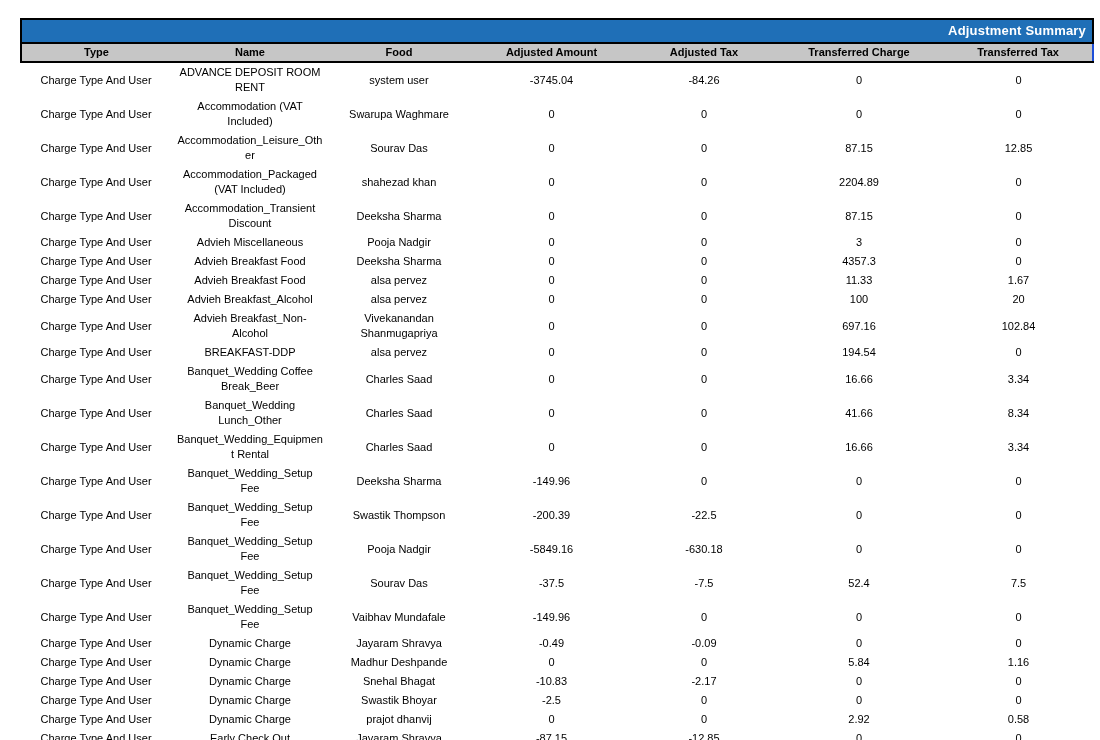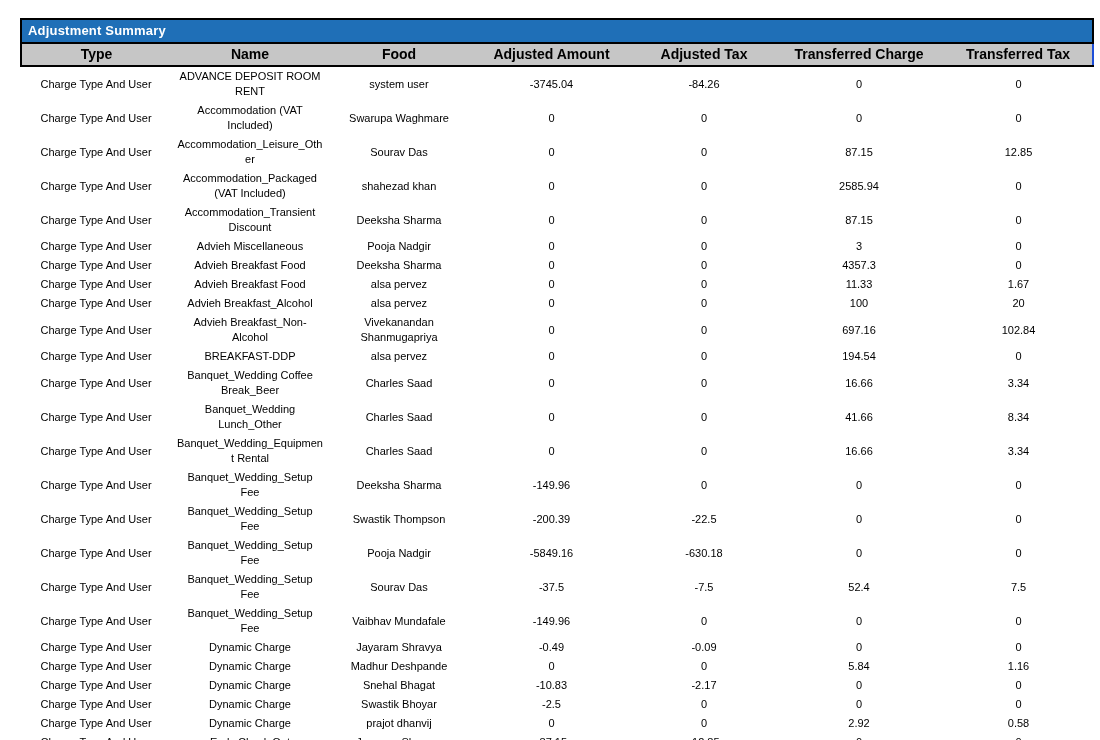--- a/index.html
+++ b/index.html
@@ -24,29 +24,29 @@
   table.summary {
     border-collapse: collapse;
     table-layout: fixed;
     width: 100%;
   }
   tr.title-row td {
     background: #1f6fb7;
     color: #ffffff;
     font-size: 13px;
     font-weight: bold;
-    text-align: left;
+    text-align: right;
     padding: 3px 6px 4px 6px;
     border: 2px solid #000000;
     letter-spacing: 0.2px;
   }
   tr.head-row th {
     background: #c6c6c6;
     color: #000000;
-    font-size: 14px;
+    font-size: 11px;
     font-weight: bold;
     text-align: center;
     padding: 2px 4px 3px 4px;
     border-bottom: 2px solid #000000;
   }
   tr.head-row th:first-child { border-left: 2px solid #000000; }
   tr.head-row th:last-child  { border-right: 2px solid #1d4ed8; }
   tbody td {
     font-size: 11px;
     color: #000000;
@@ -115,21 +115,21 @@
             <td>0</td>
             <td>87.15</td>
             <td>12.85</td>
           </tr>
           <tr>
             <td>Charge Type And User</td>
             <td>Accommodation_Packaged (VAT Included)</td>
             <td>shahezad khan</td>
             <td>0</td>
             <td>0</td>
-            <td>2585.94</td>
+            <td>2204.89</td>
             <td>0</td>
           </tr>
           <tr>
             <td>Charge Type And User</td>
             <td>Accommodation_Transient Discount</td>
             <td>Deeksha Sharma</td>
             <td>0</td>
             <td>0</td>
             <td>87.15</td>
             <td>0</td>

